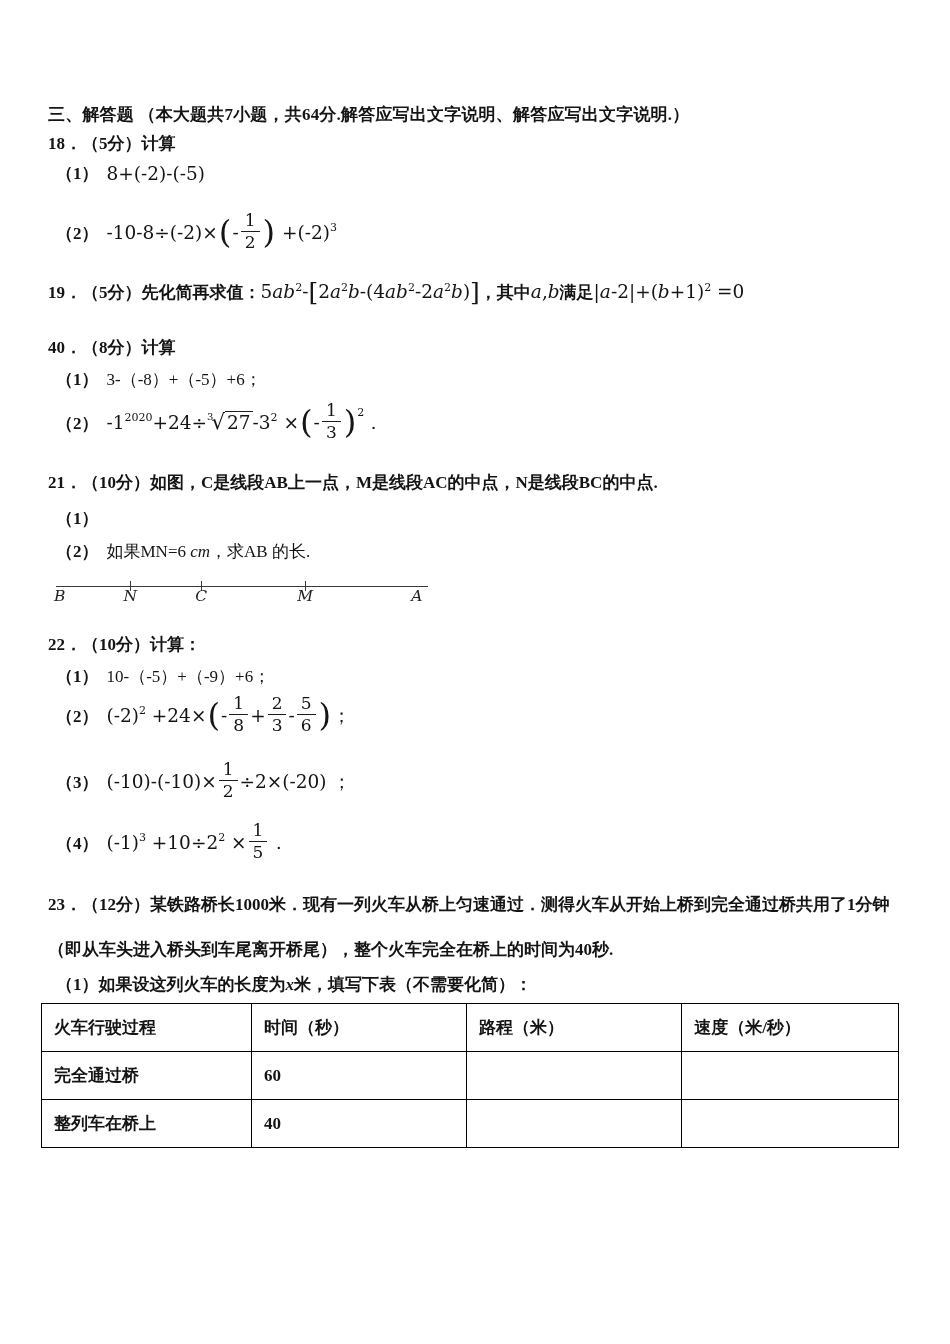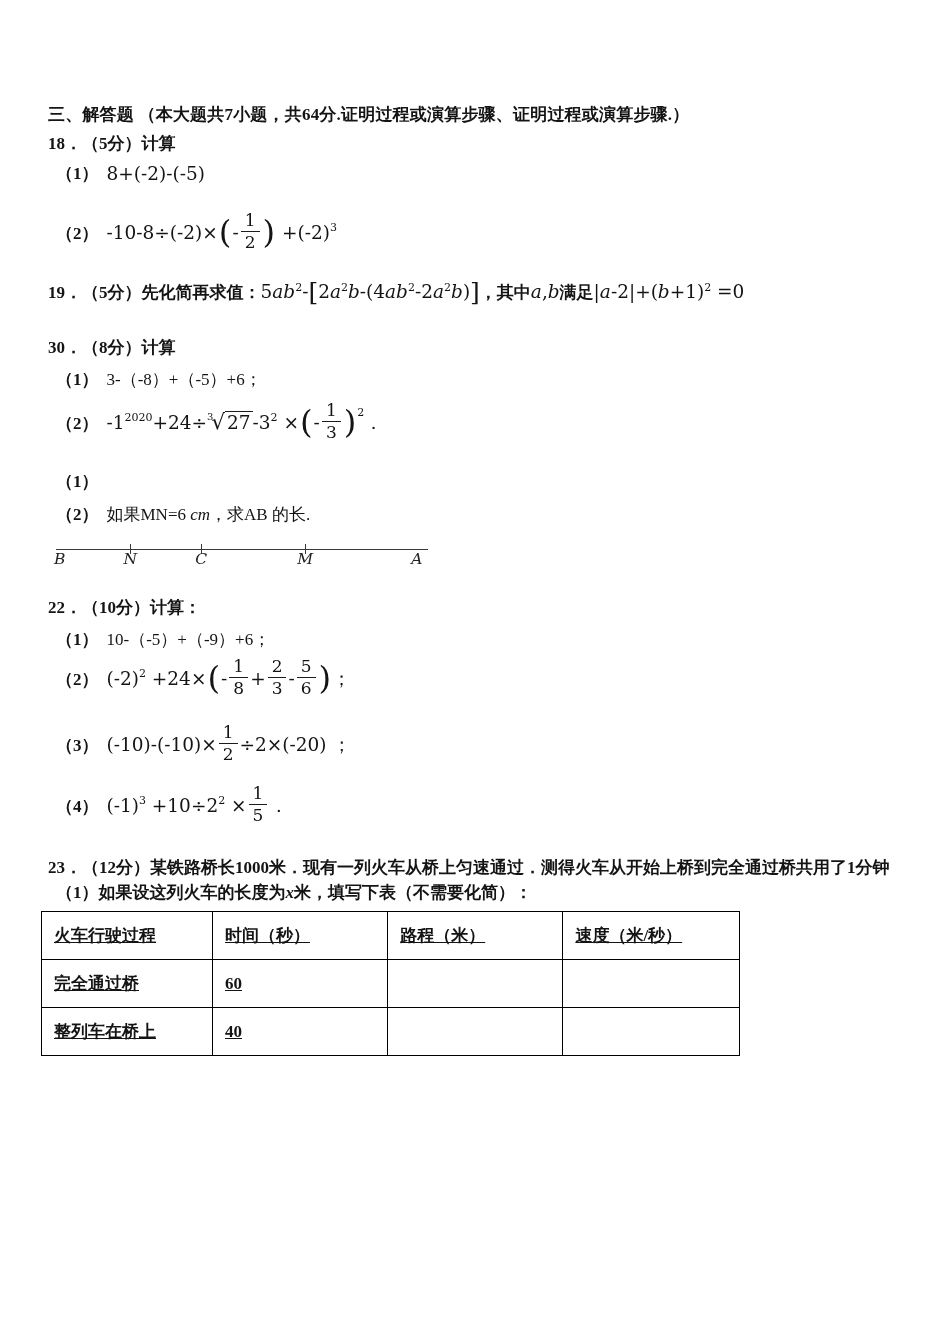--- a/index.html
+++ b/index.html
@@ -24,69 +24,70 @@
   .psup { font-size:11px; vertical-align:13px; }
 
   .frac { display:inline-block; vertical-align:middle; text-align:center; line-height:1.12; font-size:17px; margin:0 2px; position:relative; top:-2px; }
   .fn { display:block; border-bottom:1.4px solid #1c1c1c; padding:0 4px 1px 4px; }
   .fd { display:block; padding:1px 4px 0 4px; }
   .bp { font-size:175%; font-weight:400; vertical-align:middle; line-height:0; position:relative; top:-2px; padding:0 1px; }
   .bk { font-size:135%; vertical-align:middle; line-height:0; position:relative; top:-1px; }
   .ridx { font-size:10px; vertical-align:9px; margin-right:-2px; }
   .rsgn { font-size:115%; }
   .rbar { border-top:1.4px solid #1c1c1c; padding:0 2px; }.mb6{margin-bottom:6px}.mb8{margin-bottom:8px}.mb10{margin-bottom:10px}
-  .mb12{margin-bottom:12px}.mb13{margin-bottom:13px}.mb15{margin-bottom:0}.mb20{margin-bottom:20px}.mb25{margin-bottom:25px}.mb26{margin-bottom:26px}.mb28{margin-bottom:28px}
+  .mb12{margin-bottom:12px}.mb13{margin-bottom:13px}.mb15{margin-bottom:20px}.mb20{margin-bottom:20px}.mb25{margin-bottom:25px}.mb26{margin-bottom:26px}.mb28{margin-bottom:28px}
   .mb30{margin-bottom:30px}
 
   
   .diagram { position:relative; width:372px; height:32px; margin:2px 0 24px 8px; }
   .dline { position:absolute; left:0; right:0; top:10px; border-top:1.5px solid #3a3a3a; }
   .dpt { position:absolute; top:0; width:0; }
   .dtick { position:absolute; left:-0.5px; top:5px; height:10px; border-left:1.3px solid #3a3a3a; }
   .dlbl { position:absolute; top:11px; left:0; transform:translateX(-50%);
           font-family:"DejaVu Serif",serif; font-style:italic; font-size:15.5px; color:#222; }
 
   
-  .train-table { border-collapse:collapse; width:699px; margin-left:-7px; table-layout:fixed;text-decoration:underline; }
+  .train-table { border-collapse:collapse; width:858px; margin-left:-7px; table-layout:fixed; }
   .train-table th, .train-table td {
     border:1.4px solid #000; font-size:17px; font-weight:bold; text-align:left;
     padding:12px 12px; font-family:"Liberation Serif",serif; height:48px; vertical-align:middle;
   }
 </style>
 </head>
 <body>
 
 <div class="page">
 
-  <div class="ln sec-header">三、解答题 （本大题共7小题，共64分.证明过程或演算步骤、证明过程或演算步骤.）</div>
+  <div class="ln sec-header">三、解答题 （本大题共7小题，共64分.解答应写出文字说明、解答应写出文字说明.）</div>
 
   <div class="ln ptitle">18．（5分）计算</div>
   <div class="part-row mb28" style="margin-top:6px">
     <span class="plabel">（1）</span>
     <span class="math">8+(-2)-(-5)</span>
   </div>
   <div class="part-row mb26">
     <span class="plabel">（2）</span>
     <span class="math">-10-8÷(-2)×<span class="bp">(</span>-<span class="frac"><span class="fn">1</span><span class="fd">2</span></span><span class="bp">)</span> +(-2)<sup>3</sup></span>
   </div>
 
   <div class="mb30">
     <span class="ln">19．（5分）先化简再求值：</span><span class="math">5<i>ab</i><sup>2</sup>-<span class="bk">[</span>2<i>a</i><sup>2</sup><i>b</i>-<span class="mp">(</span>4<i>ab</i><sup>2</sup>-2<i>a</i><sup>2</sup><i>b</i><span class="mp">)</span><span class="bk">]</span><b>，其中</b><i>a</i>,<i>b</i><b>满足</b>|<i>a</i>-2|+(<i>b</i>+1)<sup>2</sup> =0</span>
   </div>
 
-  <div class="ln ptitle mb8">30．（8分）计算</div>
+  <div class="ln ptitle mb8">40．（8分）计算</div>
   <div class="part-row mb12">
     <span class="plabel">（1）</span>
     <span class="cnmath">3-（-8）+（-5）+6；</span>
   </div>
   <div class="part-row mb26">
     <span class="plabel">（2）</span>
     <span class="math">-1<sup>2020</sup>+24÷<span class="root"><sup class="ridx">3</sup><span class="rsgn">√</span><span class="rbar">27</span></span>-3<sup>2</sup> ×<span class="bp">(</span>-<span class="frac"><span class="fn">1</span><span class="fd">3</span></span><span class="bp">)</span><sup class="psup">2</sup>．</span>
   </div>
 
+  <div class="ln ptitle mb12">21．（10分）如图，C是线段AB上一点，M是线段AC的中点，N是线段BC的中点.</div>
   <div class="part-row mb10">
     <span class="plabel">（1）</span>
   </div>
   <div class="part-row mb13">
     <span class="plabel">（2）</span>
     <span class="cnmath">如果MN=6 <i>cm</i>，求AB 的长.</span>
   </div>
 
   <div class="diagram">
     <div class="dline"></div>
@@ -122,20 +123,21 @@
   <div class="part-row mb20">
     <span class="plabel">（3）</span>
     <span class="math">(-10)-(-10)×<span class="frac"><span class="fn">1</span><span class="fd">2</span></span>÷2×(-20) ；</span>
   </div>
   <div class="part-row mb28">
     <span class="plabel">（4）</span>
     <span class="math">(-1)<sup>3</sup> +10÷2<sup>2</sup> ×<span class="frac"><span class="fn">1</span><span class="fd">5</span></span>．</span>
   </div>
 
   <div class="ln mb15">23．（12分）某铁路桥长1000米．现有一列火车从桥上匀速通过．测得火车从开始上桥到完全通过桥共用了1分钟</div>
+  <div class="ln mb10">（即从车头进入桥头到车尾离开桥尾），整个火车完全在桥上的时间为40秒.</div>
   <div class="ln mb6" style="margin-left:8px">（1）如果设这列火车的长度为<i>x</i>米，填写下表（不需要化简）：</div>
 
   <table class="train-table">
     <colgroup>
         <col style="width:24.5%">
         <col style="width:25.1%">
         <col style="width:25.1%">
         <col style="width:25.3%">
       </colgroup>
     <tbody>

